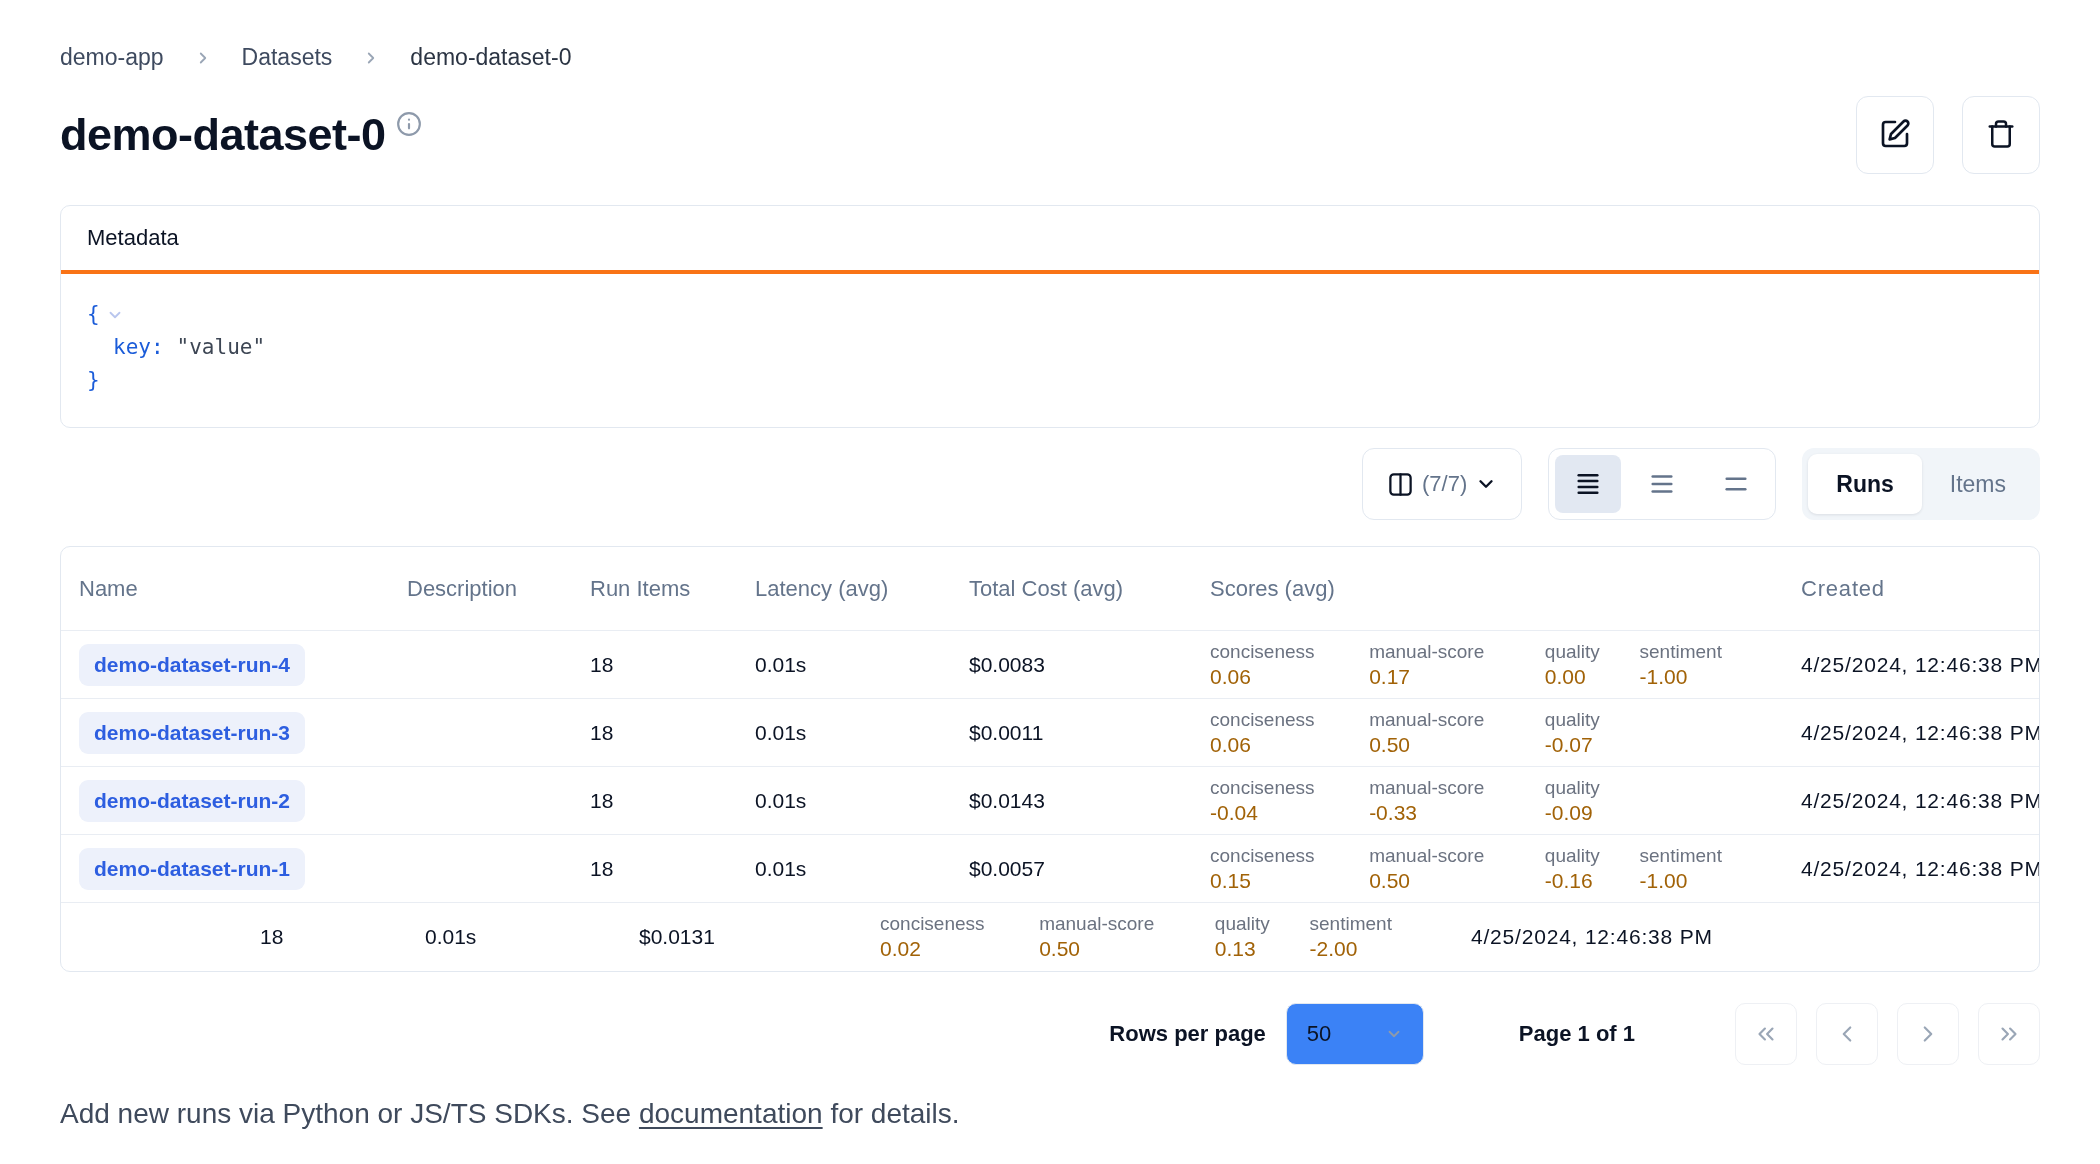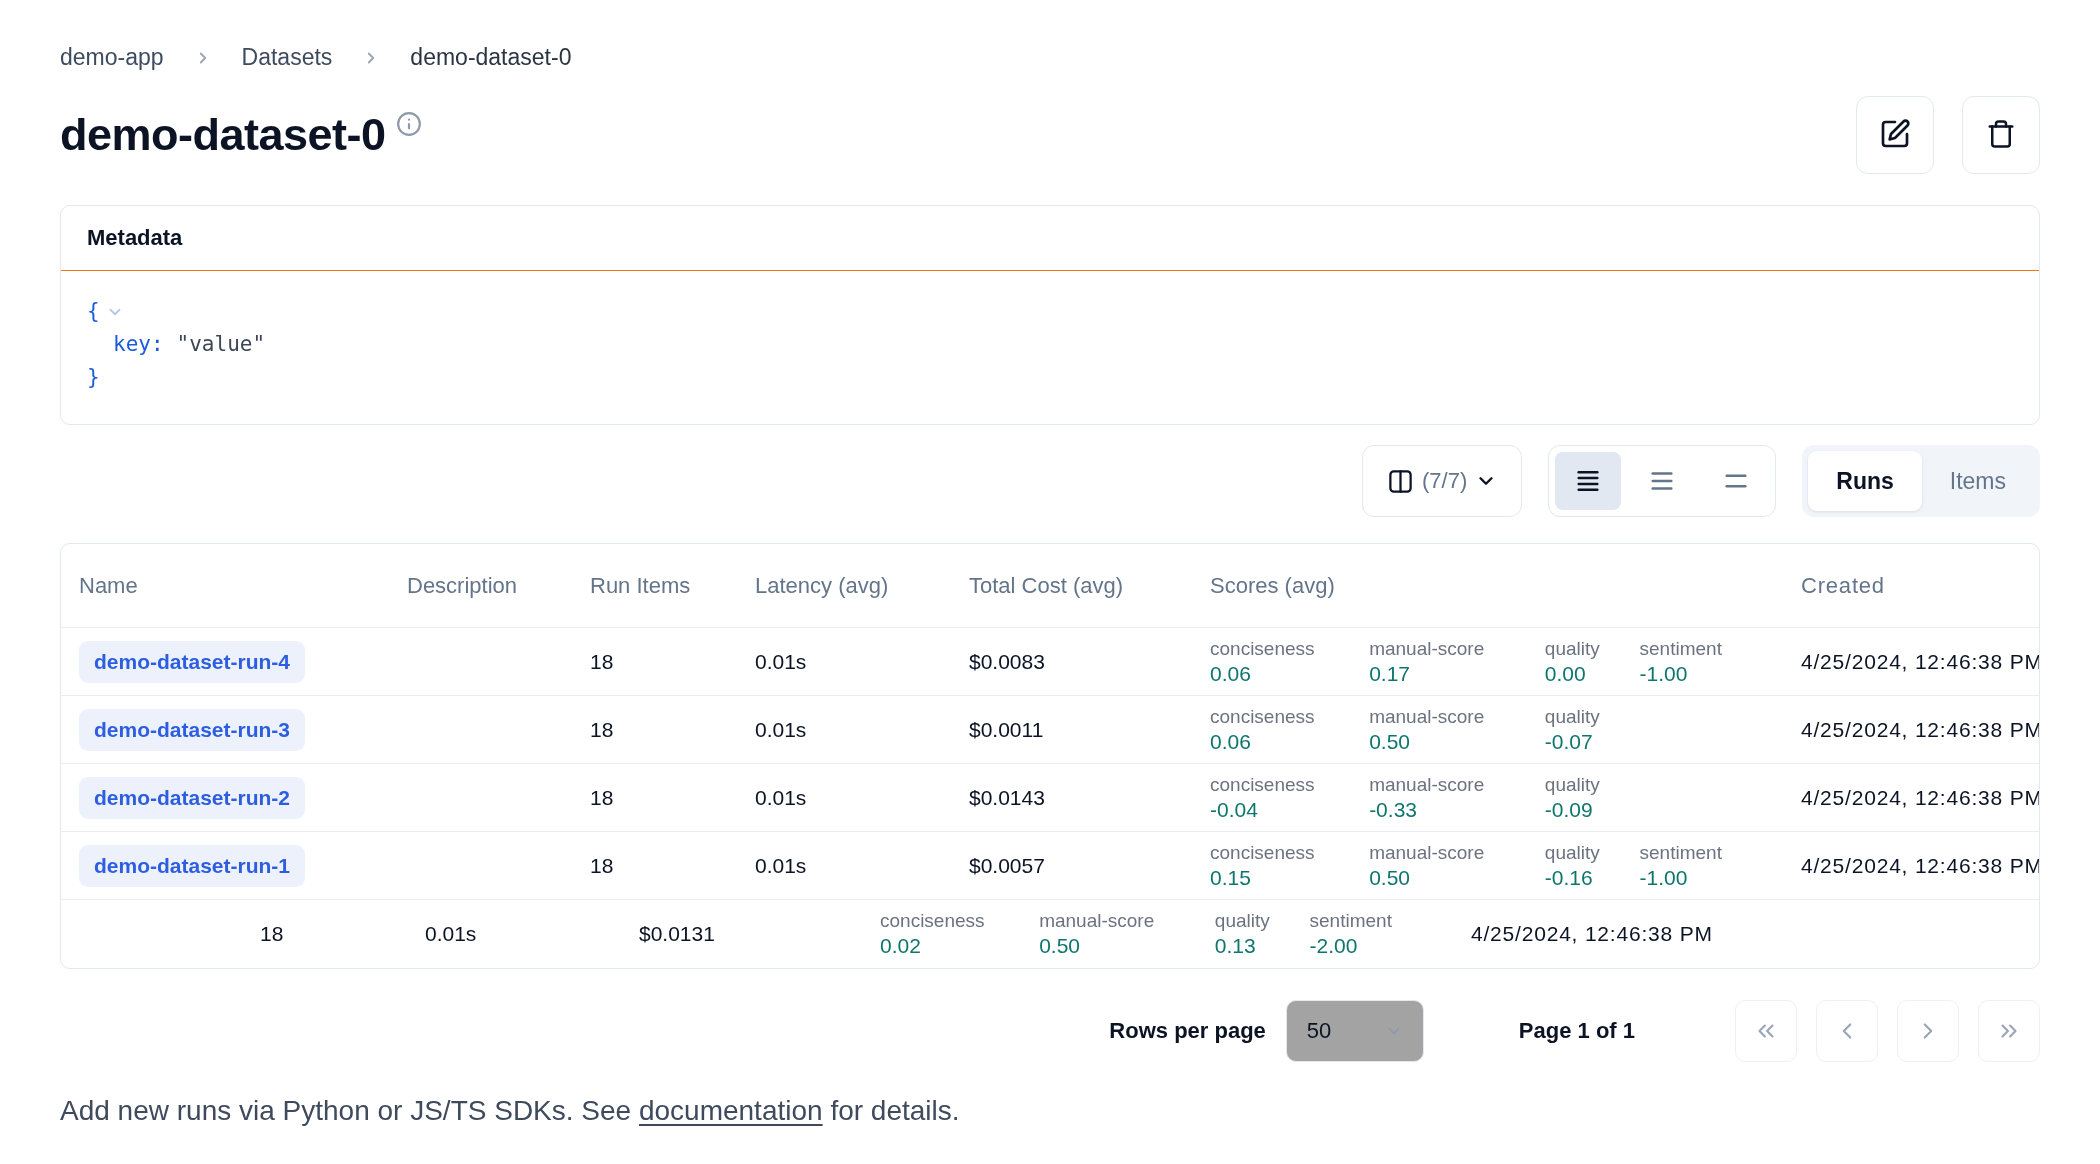--- a/index.html
+++ b/index.html
@@ -41,22 +41,22 @@
   }
 
   
   .metadata-panel {
     margin-top: 30px;
     border: 1px solid #e2e8f0; border-radius: 10px;
     overflow: hidden;
   }
   .metadata-header {
     padding: 19px 26px;
-    font-size: 22px; font-weight: 700; color: #0b1324;
-    border-bottom: 1px solid #f97316;
+    font-size: 22px; font-weight: 400; color: #0b1324;
+    border-bottom: 4px solid #f97316;
   }
   .metadata-body {
     padding: 24px 26px 30px 26px;
     font-family: "DejaVu Sans Mono", monospace;
     font-size: 21px; line-height: 33px;
   }
   .json-line { display: flex; align-items: center; }
   .json-brace { color: #1b5cd9; }
   .json-key { color: #1b5cd9; }
   .json-value { color: #3d4654; }
@@ -133,33 +133,33 @@
     padding: 9px 15px; border-radius: 9px; cursor: pointer;
   }
 
   .c-scores { display: flex; align-items: center; }
   .score-slot { display: flex; flex-direction: column; justify-content: space-between; overflow: hidden; }
   .score-slot:nth-child(1) { width: 163px; }
   .score-slot:nth-child(2) { width: 180px; }
   .score-slot:nth-child(3) { width: 97px; }
   .score-slot:nth-child(4) { width: 149px; }
   .score-label { font-size: 19px; color: #6b7280; line-height: 24px; }
-  .score-value { font-size: 21px; color: #0f766e; line-height: 26px; }
+  .score-value { font-size: 21px; color: #a16207; line-height: 26px; }
 
   
   .pagination {
     margin-top: 30px;
     display: flex; align-items: center; justify-content: flex-end;
     height: 64px;
   }
   .rpp-label { font-size: 22px; font-weight: 600; }
   .rpp-select {
     margin-left: 20px;
     height: 62px; width: 138px; padding: 0 20px;
-    border: 1px solid #e2e8f0; border-radius: 10px; background: #a3a3a3;
+    border: 1px solid #e2e8f0; border-radius: 10px; background: #3b82f6;
     display: flex; align-items: center; justify-content: space-between;
     font-size: 22px; cursor: pointer;
   }
   .rpp-select .chev { color: #8e9aab; }
   .page-label { margin-left: 95px; font-size: 22px; font-weight: 600; }
   .nav-group { margin-left: 100px; display: flex; gap: 19px; }
   .nav-btn {
     width: 62px; height: 62px;
     border: 1px solid #eef0f4; border-radius: 10px; background: #fff;
     display: flex; align-items: center; justify-content: center;

